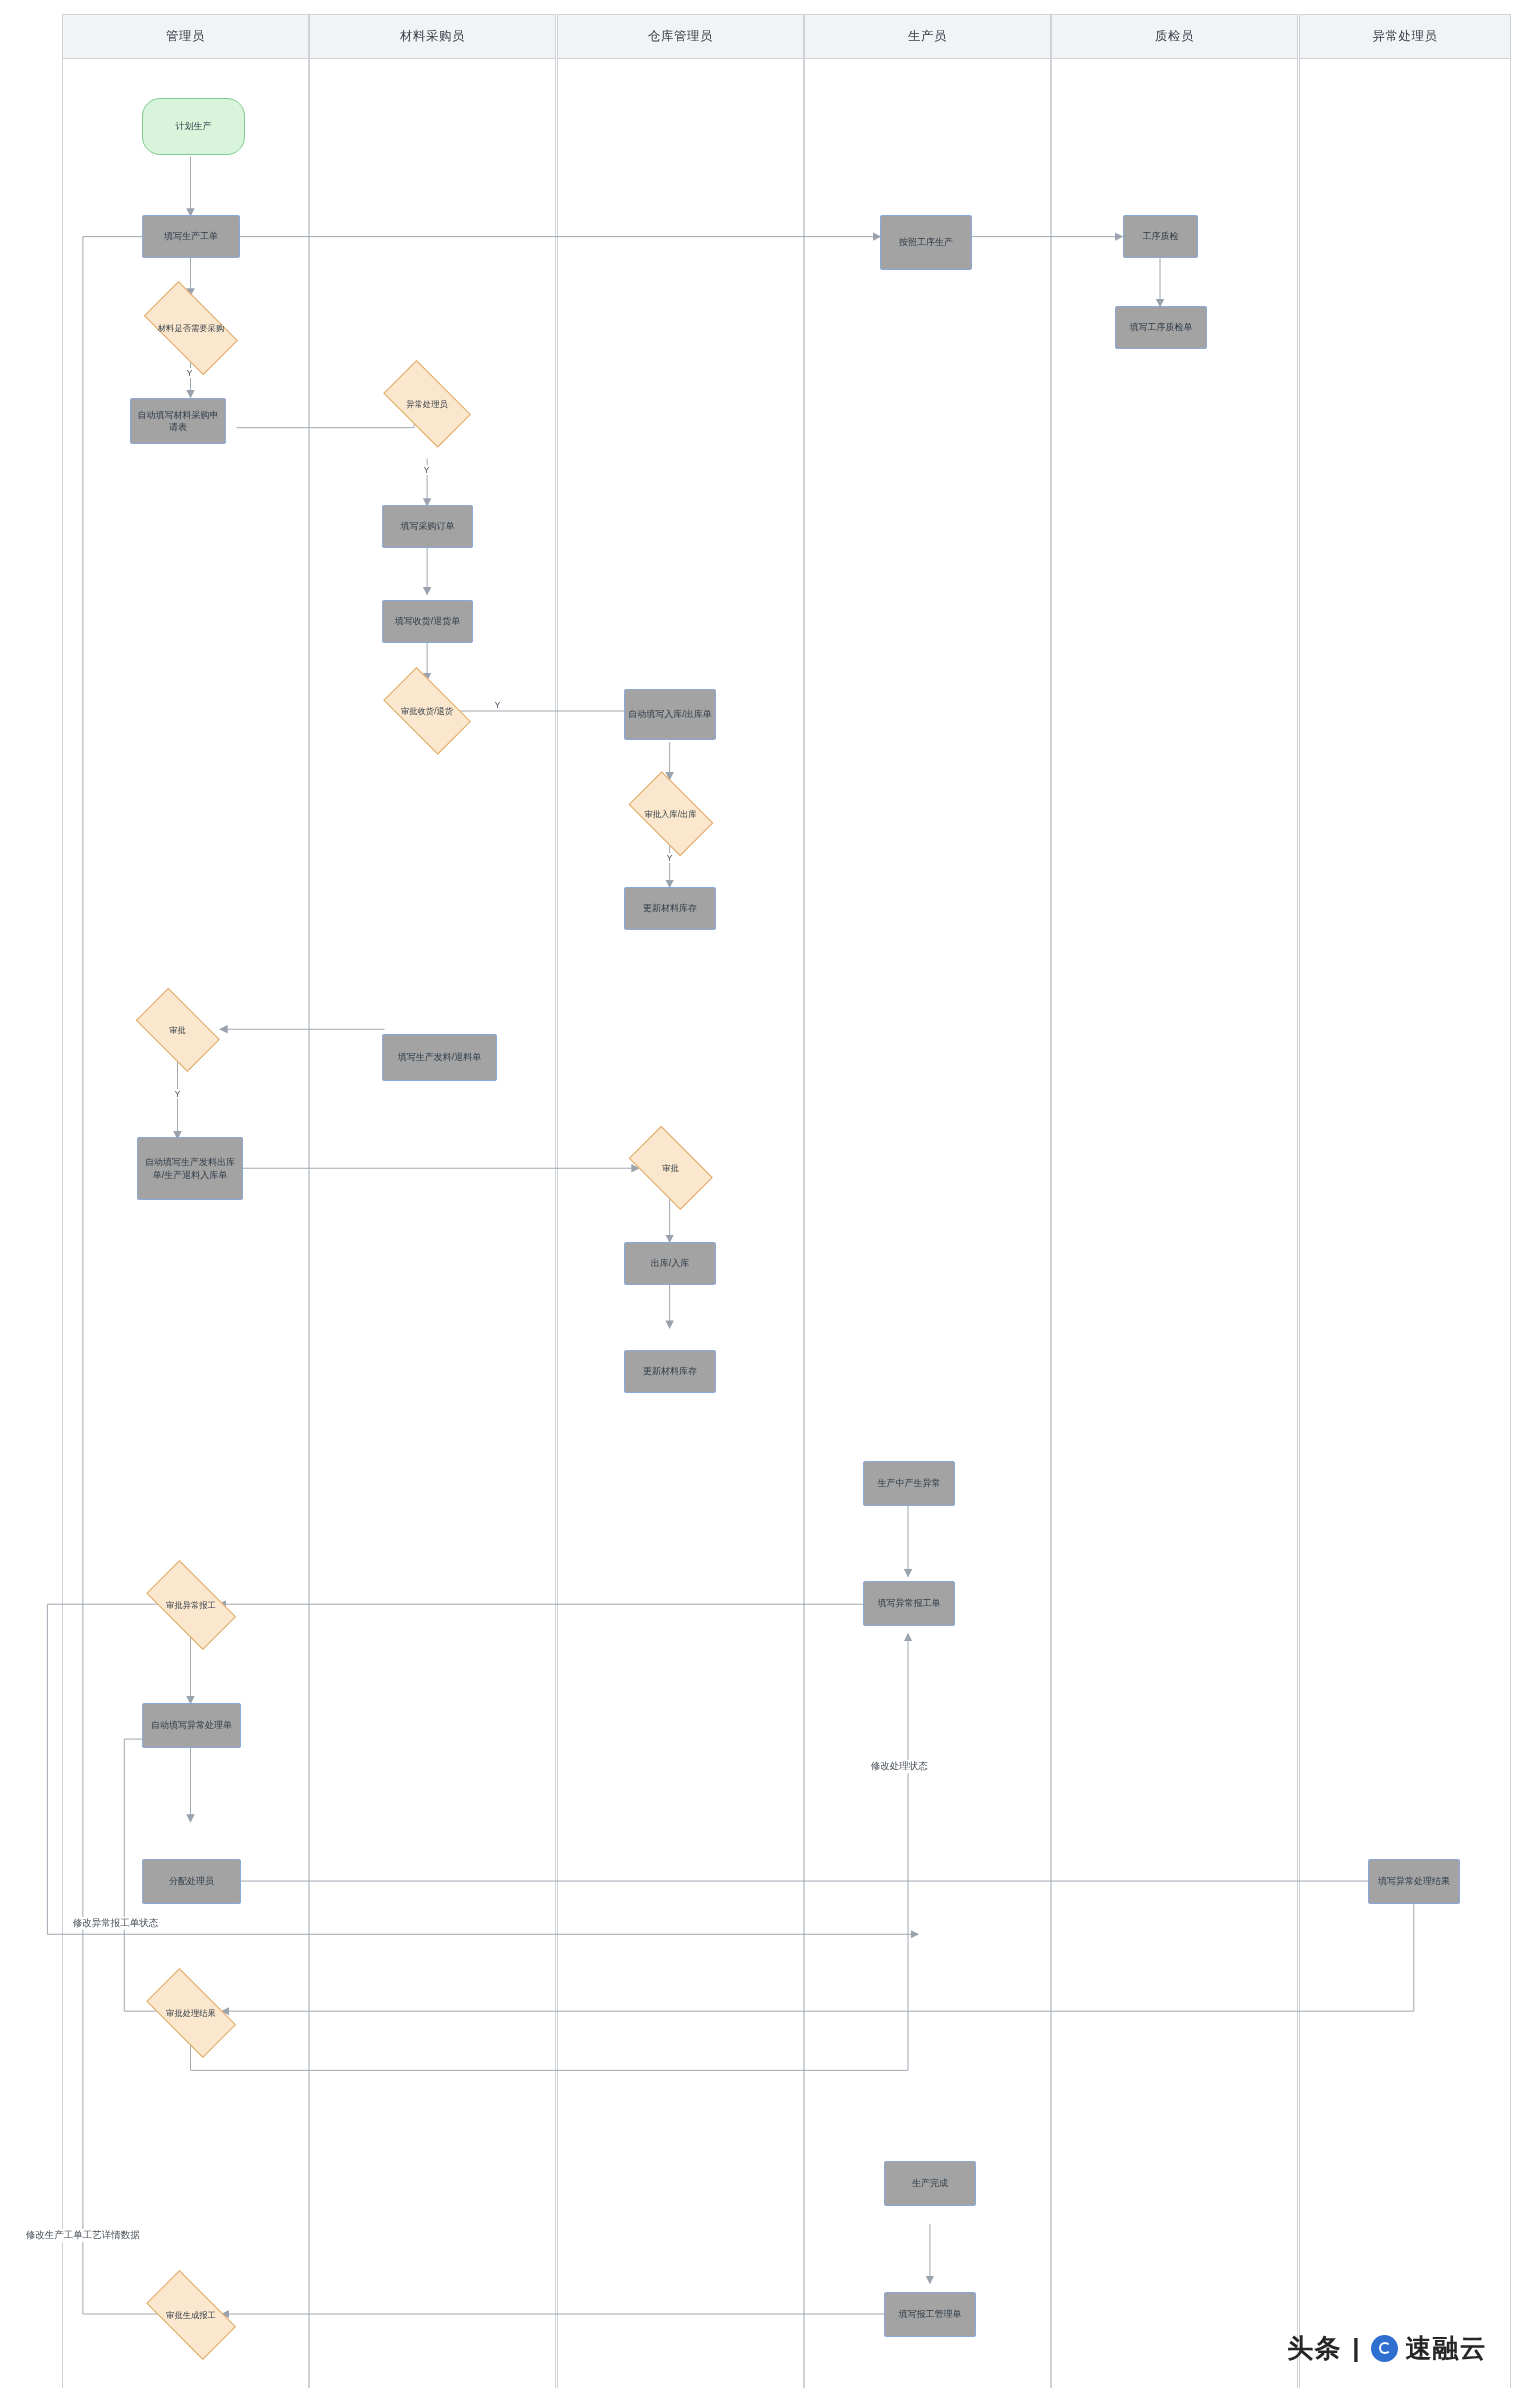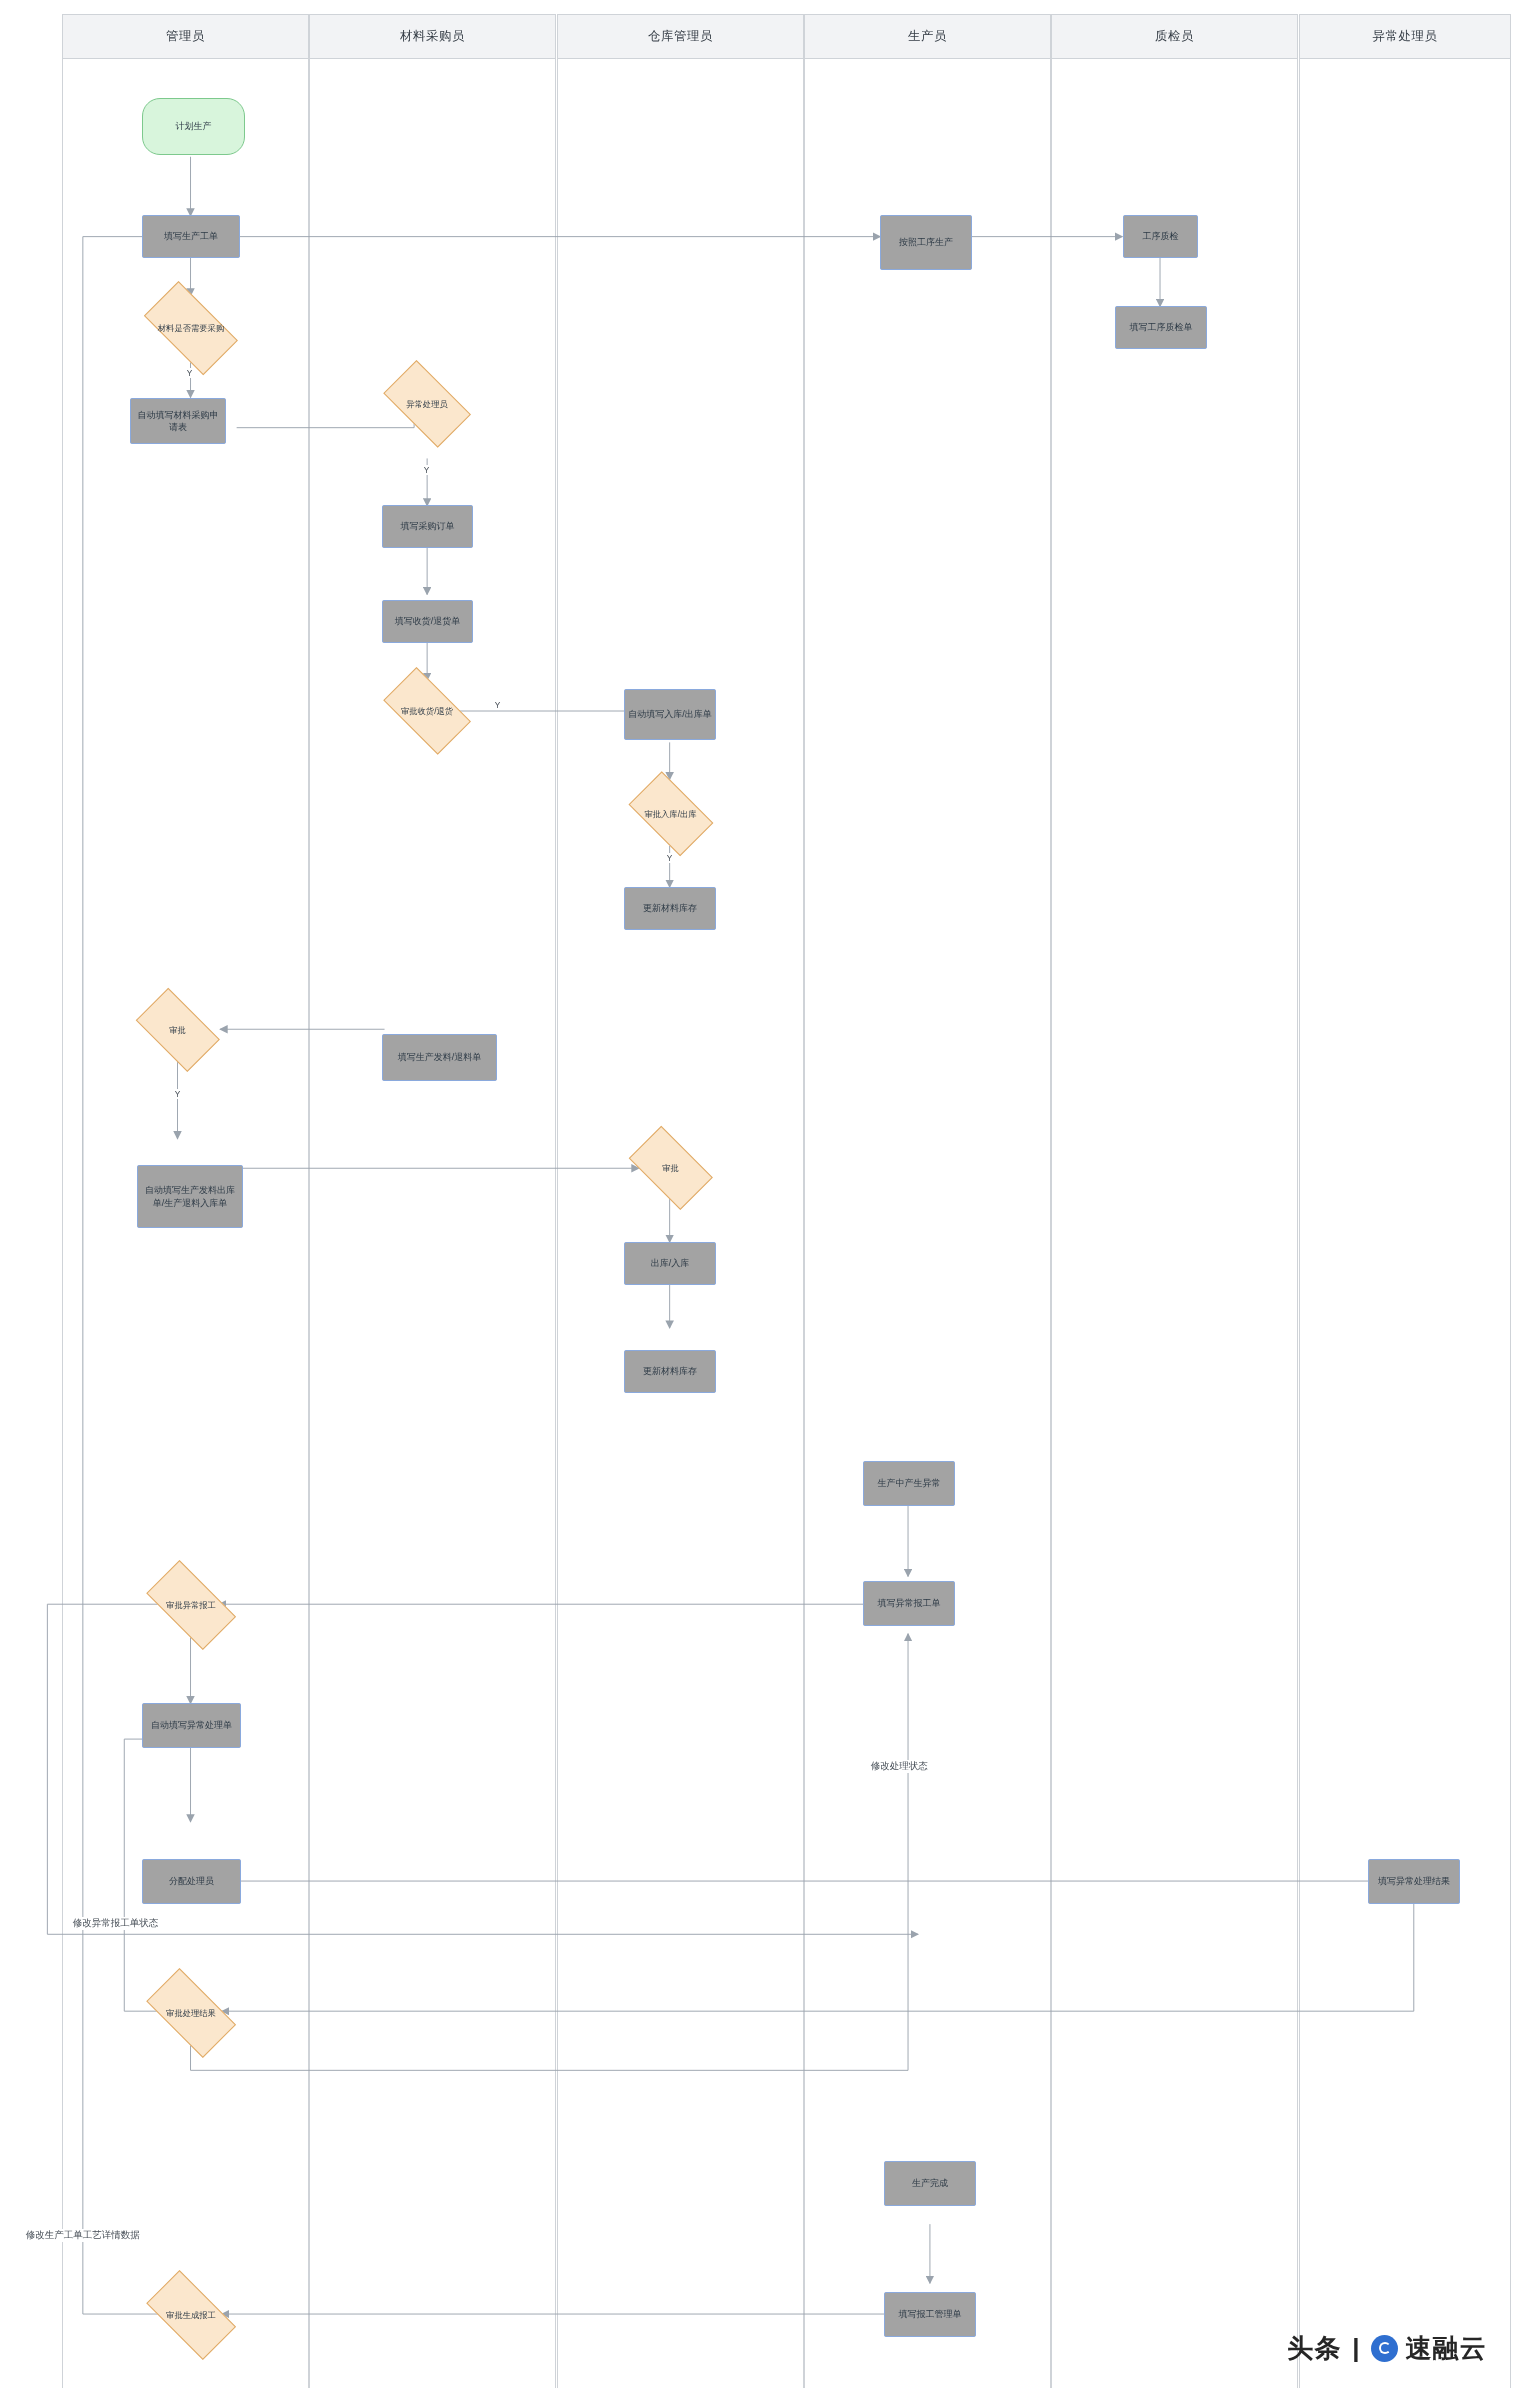--- a/index.html
+++ b/index.html
@@ -281,21 +281,21 @@
     <span>自动填写材料采购申请表</span>
   </div>
 
   <div class="diamond-wrap" style="left:127px;top:999px;width:101px;height:62px;">
     <div class="diamond-shape">
         <div class="dm"></div>
       </div>
     <div class="diamond-label">审批</div>
   </div>
 
-  <div class="node rect" style="left:137px;top:1137px;width:106px;height:63px;margin-top:28px;">
+  <div class="node rect" style="left:137px;top:1137px;width:106px;height:63px;">
     <span>自动填写生产发料出库单/生产退料入库单</span>
   </div>
 
   <div class="diamond-wrap" style="left:136px;top:1573px;width:110px;height:64px;">
     <div class="diamond-shape">
         <div class="dm"></div>
       </div>
     <div class="diamond-label" style="padding:0 18px;">审批异常报工</div>
   </div>
 

